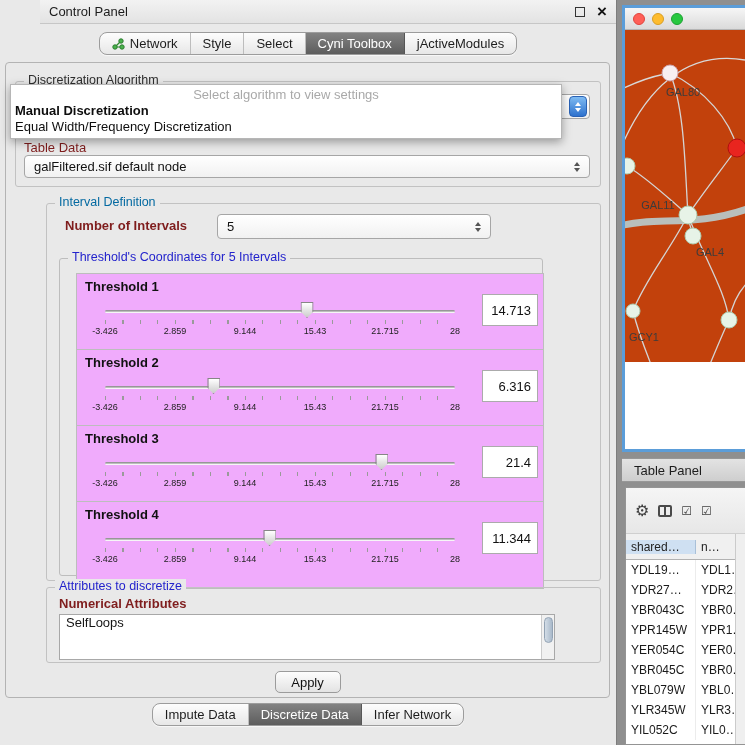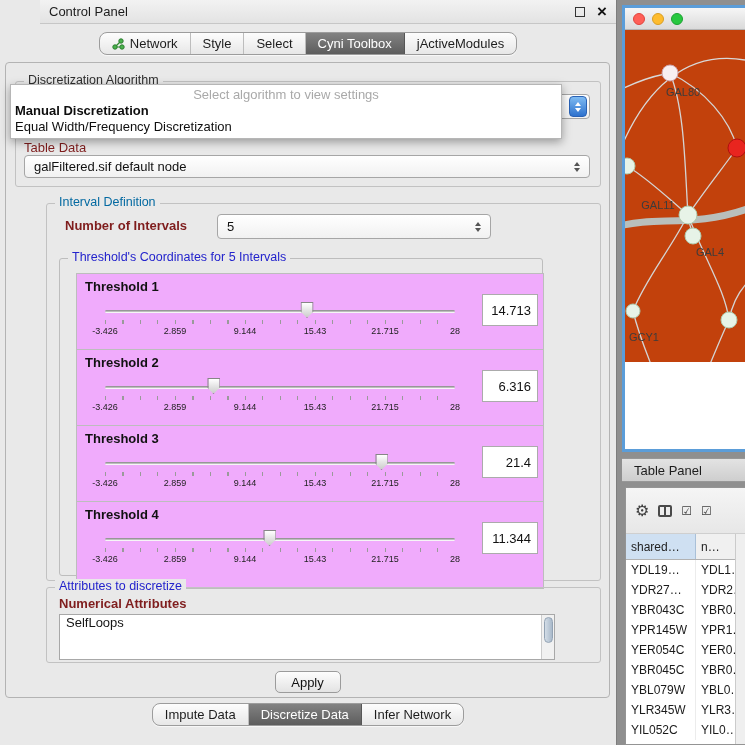--- a/index.html
+++ b/index.html
@@ -80,21 +80,21 @@
   .net-canvas text { font-family:"Liberation Sans",sans-serif; font-size:11px; fill:#3c3c3c; }
 
   
   .tp-bar { position:absolute; left:622px; top:458px; width:123px; height:24px; background:linear-gradient(#e3e3e3,#cecece); border-top:1px solid #979797; border-bottom:1px solid #979797; display:flex; align-items:center; padding-left:12px; font-size:13px; color:#1d1d1d; }
   .tablewin { position:absolute; left:625px; top:487px; width:120px; height:258px; background:#ececec; border:1px solid #949494; border-right:none; }
   .twtoolbar { position:absolute; left:0; right:0; top:0; height:46px; display:flex; align-items:center; gap:9px; padding:0 9px; background:linear-gradient(#f5f5f5,#e7e7e7); border-bottom:1px solid #cfcfcf; }
   .gear { font-size:16px; color:#3f3f3f; line-height:16px; }
   .colicon { width:14px; height:12px; border:2px solid #4a4a4a; border-radius:2px; position:relative; }
   .colicon::after { content:""; position:absolute; left:50%; top:0; bottom:0; width:2px; margin-left:-1px; background:#4a4a4a; }
   .cbico { font-size:12px; color:#3f3f3f; line-height:12px; }
-  .thead { position:absolute; left:0; right:10px; top:46px; height:26px; display:flex; background:#f0f0f0; border-bottom:1px solid #b2b2b2; font-size:12px; color:#222; }
+  .thead { position:absolute; left:0; right:10px; top:46px; height:26px; display:flex; background:#f0f0f0; border-bottom:1px solid #b2b2b2; font-size:12px; color:#222;align-items:center; }
   .th1 { width:70px; background:#cfe0f2; border-right:1px solid #a9c0d8; display:flex; align-items:center; padding-left:5px; overflow:hidden; }
   .th2 { flex:1; display:flex; align-items:center; padding-left:5px; overflow:hidden; }
   .tbody { position:absolute; left:0; right:10px; top:72px; bottom:0; background:#fff; overflow:hidden; font-size:12px; color:#1a1a1a; }
   .tr { display:flex; height:20px; line-height:20px; }
   .td1 { width:70px; padding-left:5px; border-right:1px solid #ececec; overflow:hidden; white-space:nowrap; }
   .td2 { flex:1; padding-left:5px; overflow:hidden; white-space:nowrap; }
   .tscroll { position:absolute; right:0; top:46px; bottom:0; width:10px; background:#efefef; border-left:1px solid #cbcbcb; }
 </style>
 </head>
 <body>

